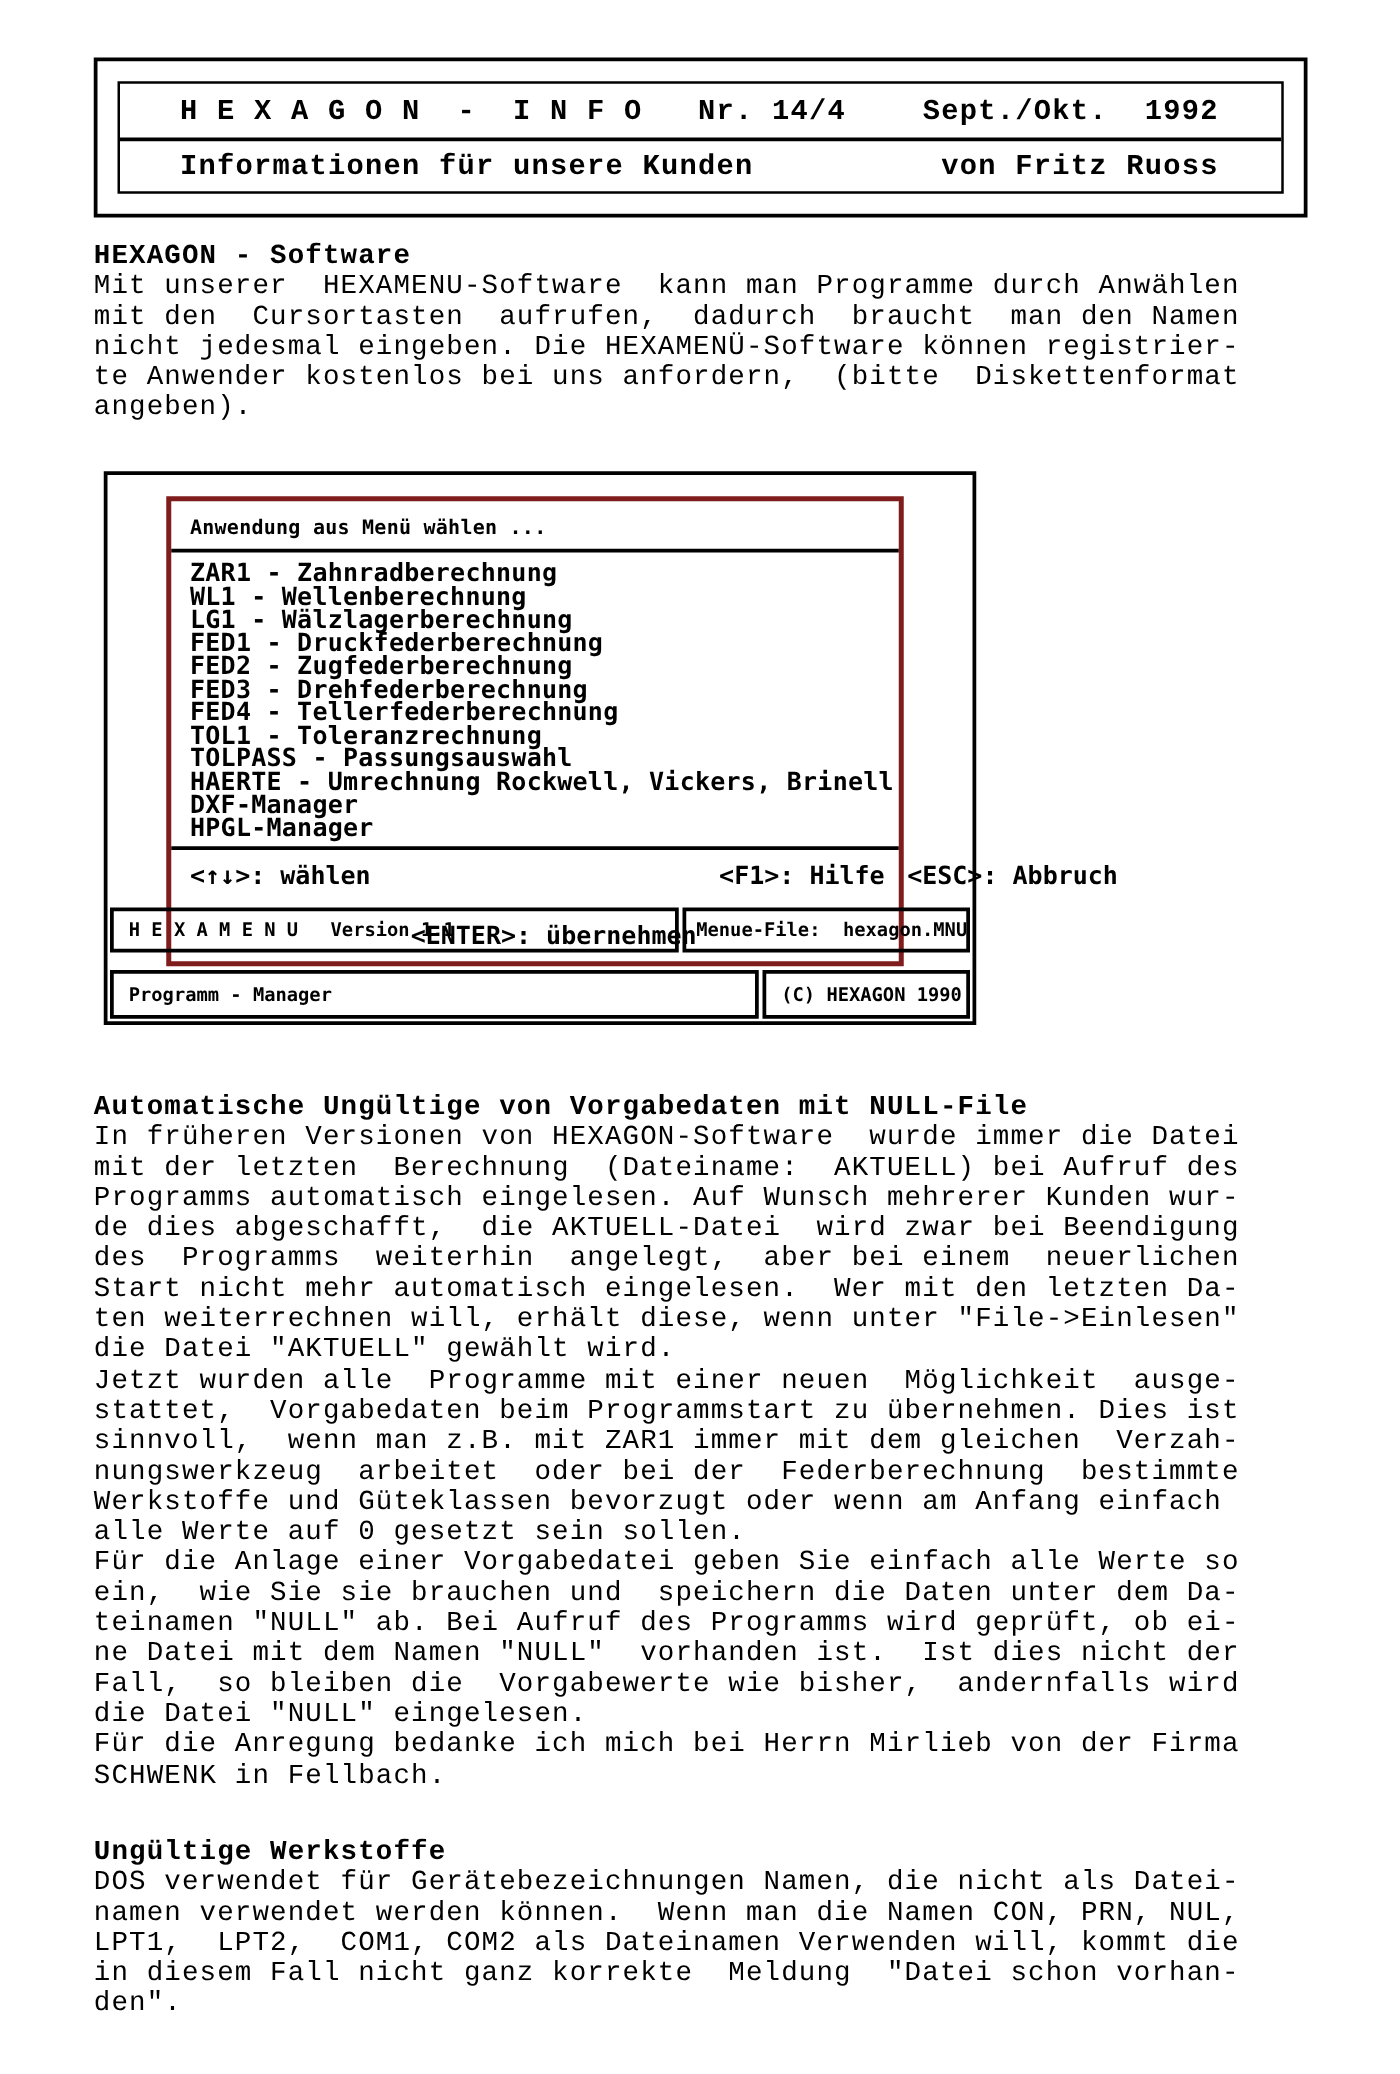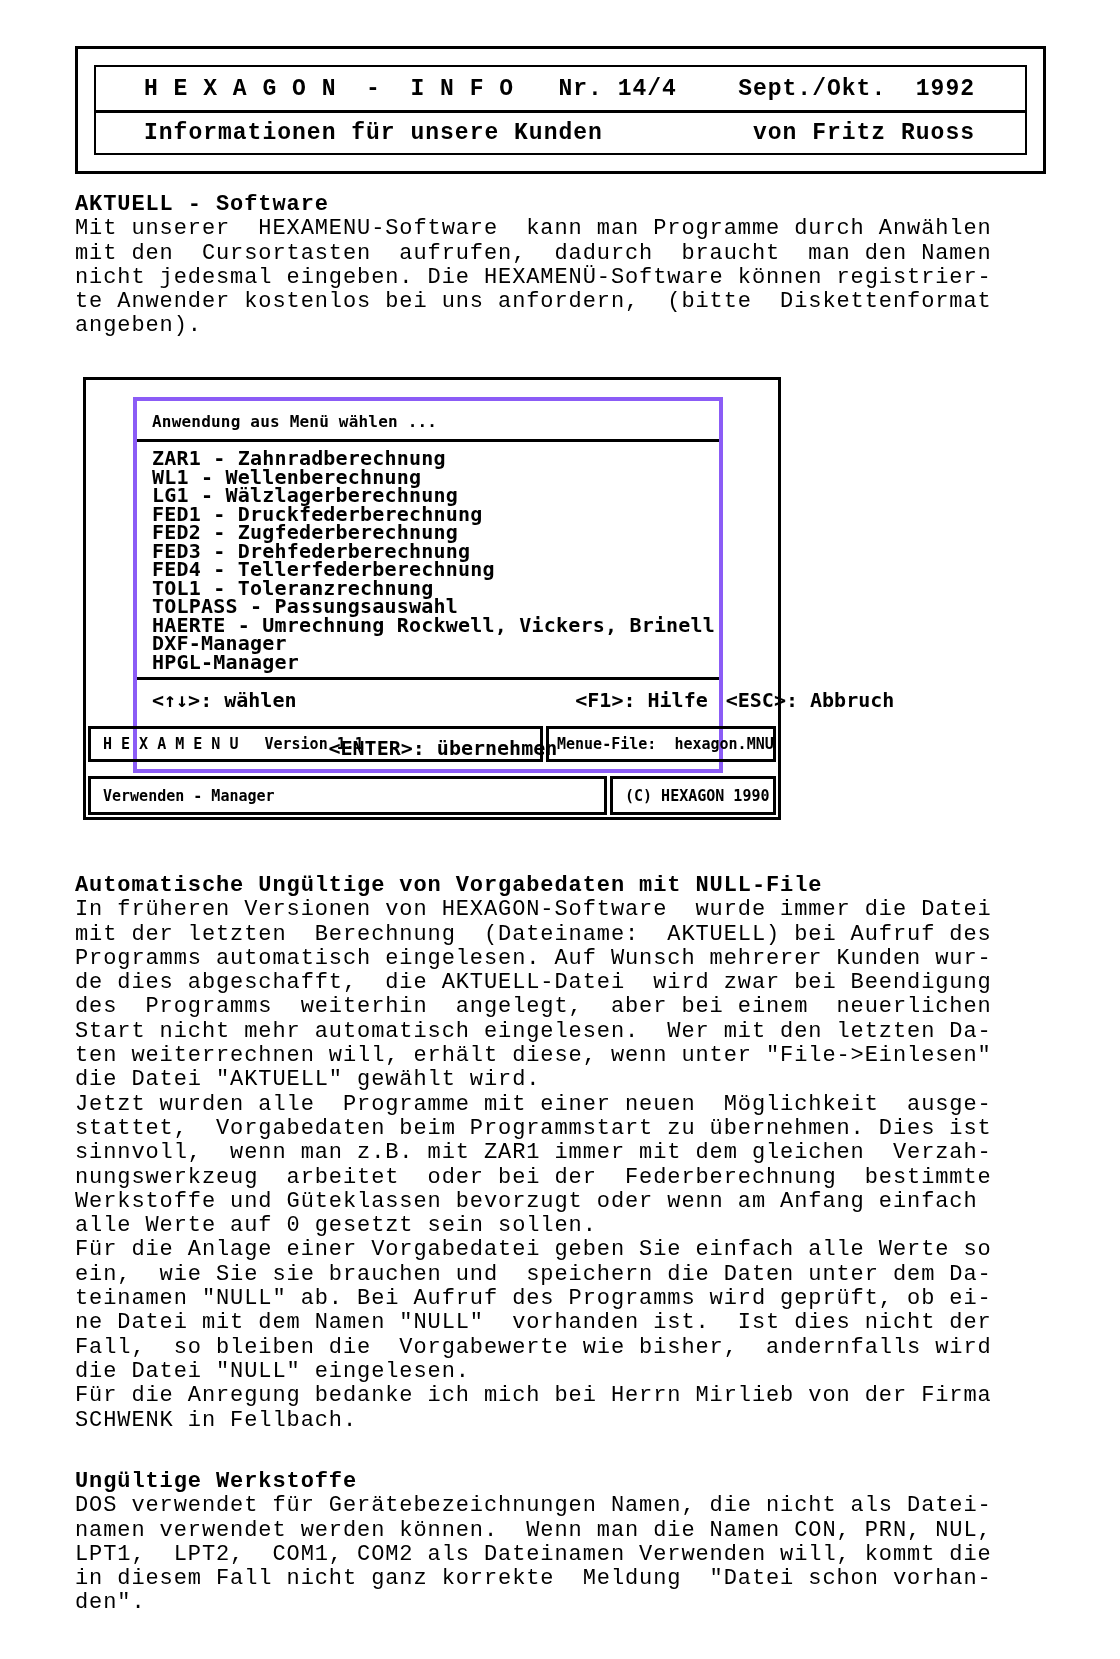--- a/index.html
+++ b/index.html
@@ -47,21 +47,21 @@
   
   .dos {
     position: absolute; left: 83px; top: 377px; width: 698px; height: 443px;
     border: 3px solid #000;
     font-family: "DejaVu Sans Mono", monospace;
     font-weight: bold;
     background: #fff;
   }
   .dos-menu {
     position: absolute; left: 47px; top: 17px; width: 590px;
-    border: 4px solid #8b5cf6;
+    border: 4px solid #7f1d1d;
   }
   .dos-menu-title { font-size: 16px; letter-spacing: 0.2px; padding: 11px 0 8px 15px; }
   .dos-hr { height: 0; border-top: 3px solid #000; }
   .dos-items {
     font-size: 20px; line-height: 18.5px; letter-spacing: 0.2px;
     padding: 7px 0 6px 15px;
   }
   .dos-keys {
     display: flex; font-size: 20px; padding: 8px 0 9px 15px; white-space: pre;
   }
@@ -93,21 +93,21 @@
         <span>Sept./Okt.  1992</span>
       </div>
       <div class="m-row m-row2">
         <span>Informationen für unsere Kunden</span>
         <span>von Fritz Ruoss</span>
       </div>
     </div>
   </div>
 
   <div class="section" id="sec-1">
-    <h2>AKTUELL - Software</h2>
+    <h2>HEXAGON - Software</h2>
     <pre class="para">Mit unserer  HEXAMENU-Software  kann man Programme durch Anwählen
 mit den  Cursortasten  aufrufen,  dadurch  braucht  man den Namen
 nicht jedesmal eingeben. Die HEXAMENÜ-Software können registrier-
 te Anwender kostenlos bei uns anfordern,  (bitte  Diskettenformat
 angeben).</pre>
   </div>
 
   <div class="dos">
     <div class="dos-menu">
       <div class="dos-menu-title">Anwendung aus Menü wählen ...</div>
@@ -138,21 +138,21 @@
         <span>H E X A M E N U</span>
         <span class="version-gap">Version 1.1</span>
       </div>
       <div class="dos-cell cell-a2">
         <span>Menue-File:  hexagon.MNU</span>
       </div>
     </div>
 
     <div class="dos-row dos-rowB">
       <div class="dos-cell cell-b1">
-        <span>Verwenden - Manager</span>
+        <span>Programm - Manager</span>
       </div>
       <div class="dos-cell cell-b2">
         <span>(C) HEXAGON 1990</span>
       </div>
     </div>
   </div>
 
   <div class="section" id="sec-2">
     <h2>Automatische Ungültige von Vorgabedaten mit NULL-File</h2>
     <pre class="para">In früheren Versionen von HEXAGON-Software  wurde immer die Datei

